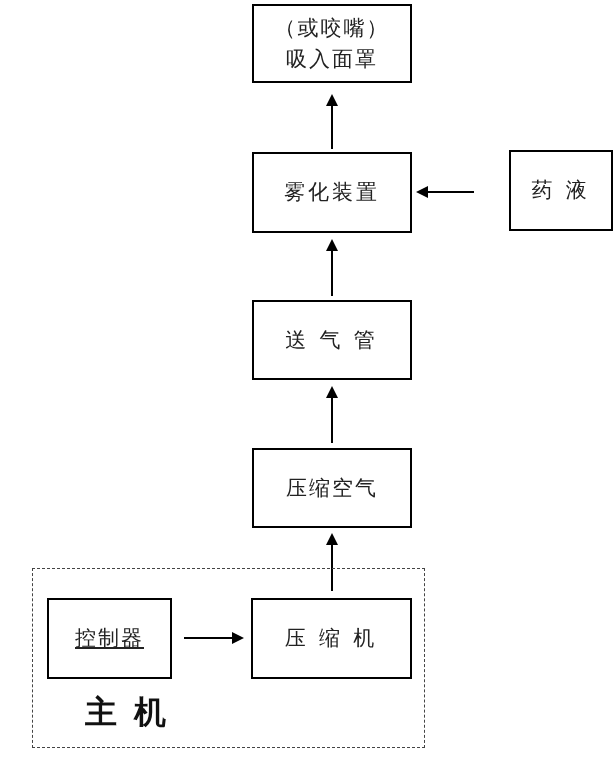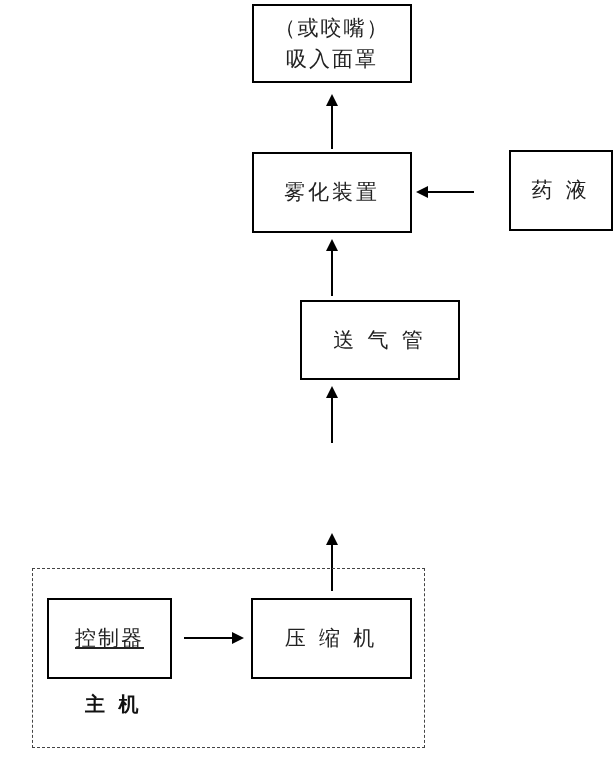--- a/index.html
+++ b/index.html
@@ -31,40 +31,40 @@
     justify-content: center;
     text-align: center;
     font-size: 21px;
     color: var(--text);
     letter-spacing: 2px;
     line-height: 1.45;
   }
   .node-mask        { left: 252px; top: 4px;   width: 160px; height: 79px; }
   .node-atomizer    { left: 252px; top: 152px; width: 160px; height: 81px; letter-spacing: 3px; }
   .node-medicine    { left: 489px; top: 150px; width: 104px; height: 81px; letter-spacing: 4px; margin-left: 20px; }
-  .node-tube        { left: 252px; top: 300px; width: 160px; height: 80px; letter-spacing: 4px; margin-left: 48px; }
+  .node-tube        { left: 252px; top: 300px; width: 160px; height: 80px; letter-spacing: 4px; }
   .node-air         { left: 252px; top: 448px; width: 160px; height: 80px; letter-spacing: 2px; }
   .node-controller  { left: 47px;  top: 598px; width: 125px; height: 81px; letter-spacing: 2px; text-decoration: underline; }
   .node-compressor  { left: 251px; top: 598px; width: 161px; height: 81px; letter-spacing: 4px; align-items: center; }
 
   .dashed-frame {
     position: absolute;
     box-sizing: border-box;
     left: 32px; top: 568px;
     width: 393px; height: 180px;
     border: 1px dashed #444444;
     background: transparent;
   }
 
   .main-unit-label {
     position: absolute;
     left: 85px; top: 691px;
     font-family: "Liberation Sans", sans-serif;
     font-weight: bold;
-    font-size: 20px;
+    font-size: 32px;
     color: #111111;
     letter-spacing: 4px;
   }
 
   
   .arrow-v { position: absolute; width: 12px; }
   .arrow-v .shaft {
     position: absolute; left: 50%; transform: translateX(-50%);
     top: 9px; bottom: 0; width: 2px; background: var(--line);
   }
@@ -140,20 +140,23 @@
 
   <div class="node node-tube">
     <span>送 气 管</span>
   </div>
 
   <div class="arrow-v arrow-3">
     <div class="head-up"></div>
     <div class="shaft"></div>
   </div>
 
+  <div class="node node-air">
+    <span>压缩空气</span>
+  </div>
 
   <div class="arrow-v arrow-4">
     <div class="head-up"></div>
     <div class="shaft"></div>
   </div>
 
   <div class="dashed-frame"></div>
 
   <div class="node node-controller">
     <span>控制器</span>

